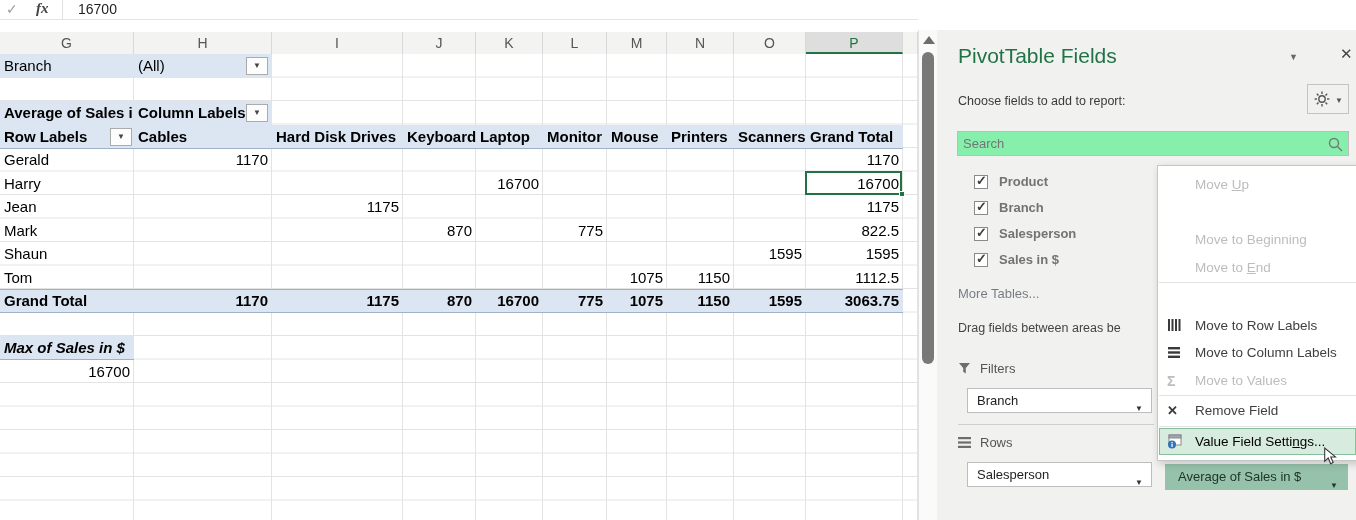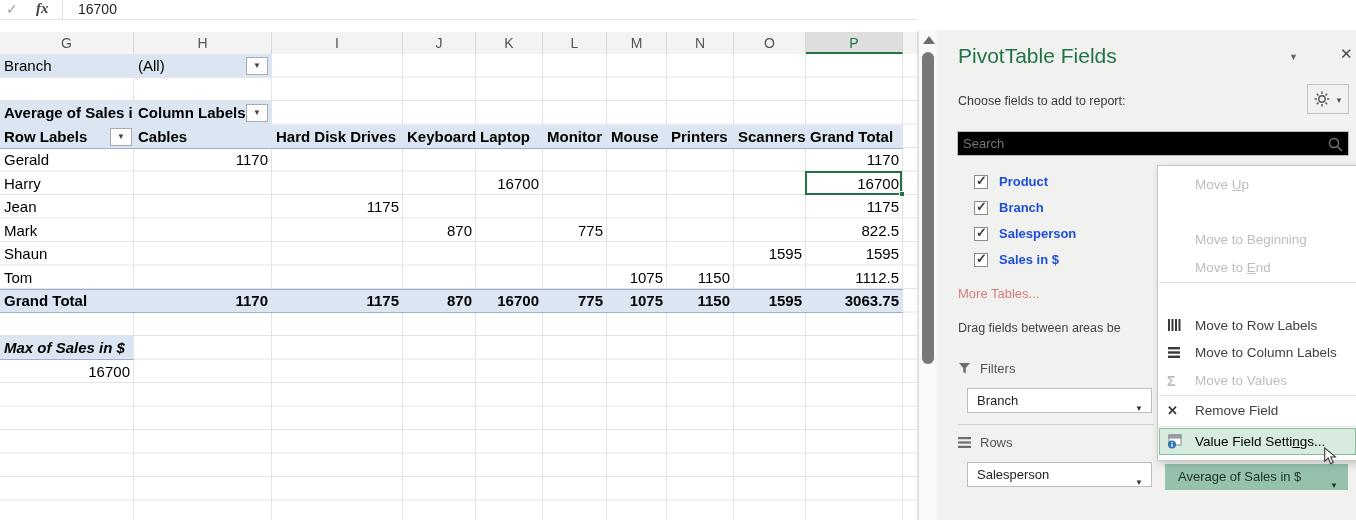--- a/index.html
+++ b/index.html
@@ -36,29 +36,29 @@
   #vs-thumb { position:absolute; left:3px; top:22px; width:12px; height:312px; background:#787878; border-radius:6px; }
 
   
   #pane { position:absolute; left:937px; top:30px; width:419px; height:490px; background:#f1f1f0; }
   #pane-title { position:absolute; left:21px; top:14px; font-size:21px; color:#217346; }
   #pane-caret { position:absolute; left:352px; top:22px; font-size:9px; color:#666; }
   #pane-close { position:absolute; left:403px; top:15px; font-size:15px; color:#444; }
   #pane-subtitle { position:absolute; left:21px; top:64px; font-size:12.5px; color:#3b3b3b; }
   #gear-btn { position:absolute; left:370px; top:54px; width:42px; height:30px; border:1px solid #c3c3c3; background:transparent; }
   #gear-btn .caret { position:absolute; right:5px; top:11px; font-size:8px; color:#555; }
-  #search-box { position:absolute; left:20px; top:101px; width:392px; height:25px; background:#000000; border:1px solid #bdbdbd; }
+  #search-box { position:absolute; left:20px; top:101px; width:392px; height:25px; background:#86efac; border:1px solid #bdbdbd; }
   #search-box input { position:absolute; left:5px; top:2px; width:360px; height:19px; border:none; outline:none; font-size:13px; color:#767676; background:transparent; font-family:"Liberation Sans",sans-serif; }
   #search-box svg { position:absolute; right:4px; top:4px; }
   #field-list { position:absolute; left:21px; top:140px; width:250px; }
   .field-item { position:relative; height:26px; }
   .field-check { position:absolute; left:16px; top:5px; width:14px; height:14px; border:1px solid #8a8a8a; background:#fff; }
   .field-check span { position:absolute; left:1px; top:-3px; font-size:13px; font-weight:bold; color:#3f3f3f; }
-  .field-label { position:absolute; left:41px; top:4px; font-size:13px; font-weight:bold; color:#1d4ed8; }
-  #more-tables { position:absolute; left:21px; top:256px; font-size:13px; color:#b91c1c; opacity:.55; }
+  .field-label { position:absolute; left:41px; top:4px; font-size:13px; font-weight:bold; color:#737373; }
+  #more-tables { position:absolute; left:21px; top:256px; font-size:13px; color:#0f172a; opacity:.55; }
   #drag-hint { position:absolute; left:21px; top:291px; width:198px; font-size:12.5px; color:#444; white-space:nowrap; overflow:hidden; }
 
   .area-label { position:absolute; font-size:13px; color:#555; }
   .area-btn { position:absolute; width:185px; height:25px; background:#fff; border:1px solid #bdbdbd; font-size:13px; color:#222; line-height:23px; padding-left:9px; }
   .area-btn .caret { position:absolute; right:8px; top:8px; font-size:8px; color:#333; }
   #area-divider { position:absolute; left:21px; top:394px; width:196px; height:1px; background:#cfcfcf; }
   #values-btn { position:absolute; left:228px; top:434px; width:183px; height:26px; background:#96C2AC; font-size:13px; color:#203429; line-height:26px; padding-left:13px; }
   #values-btn .caret { position:absolute; right:10px; top:9px; font-size:8px; color:#26362d; }
 
   

